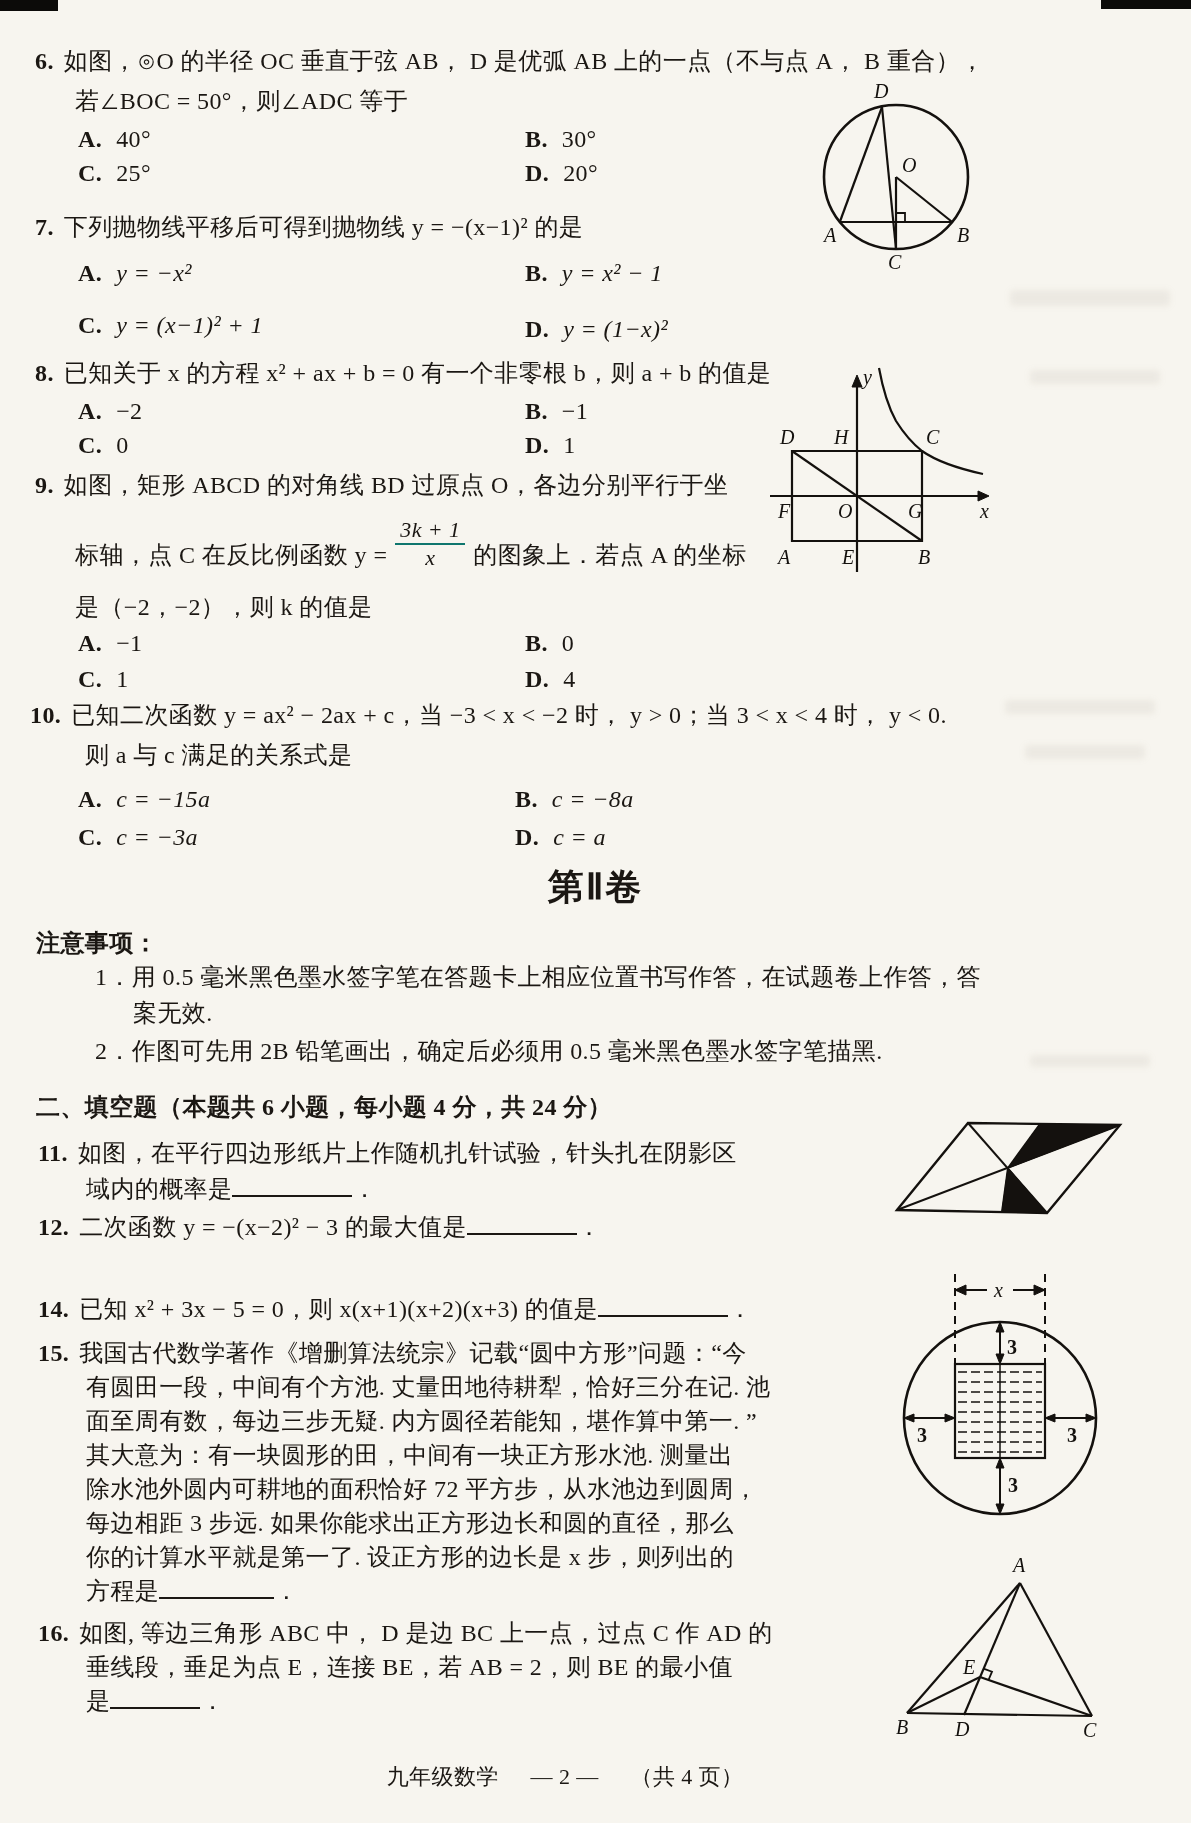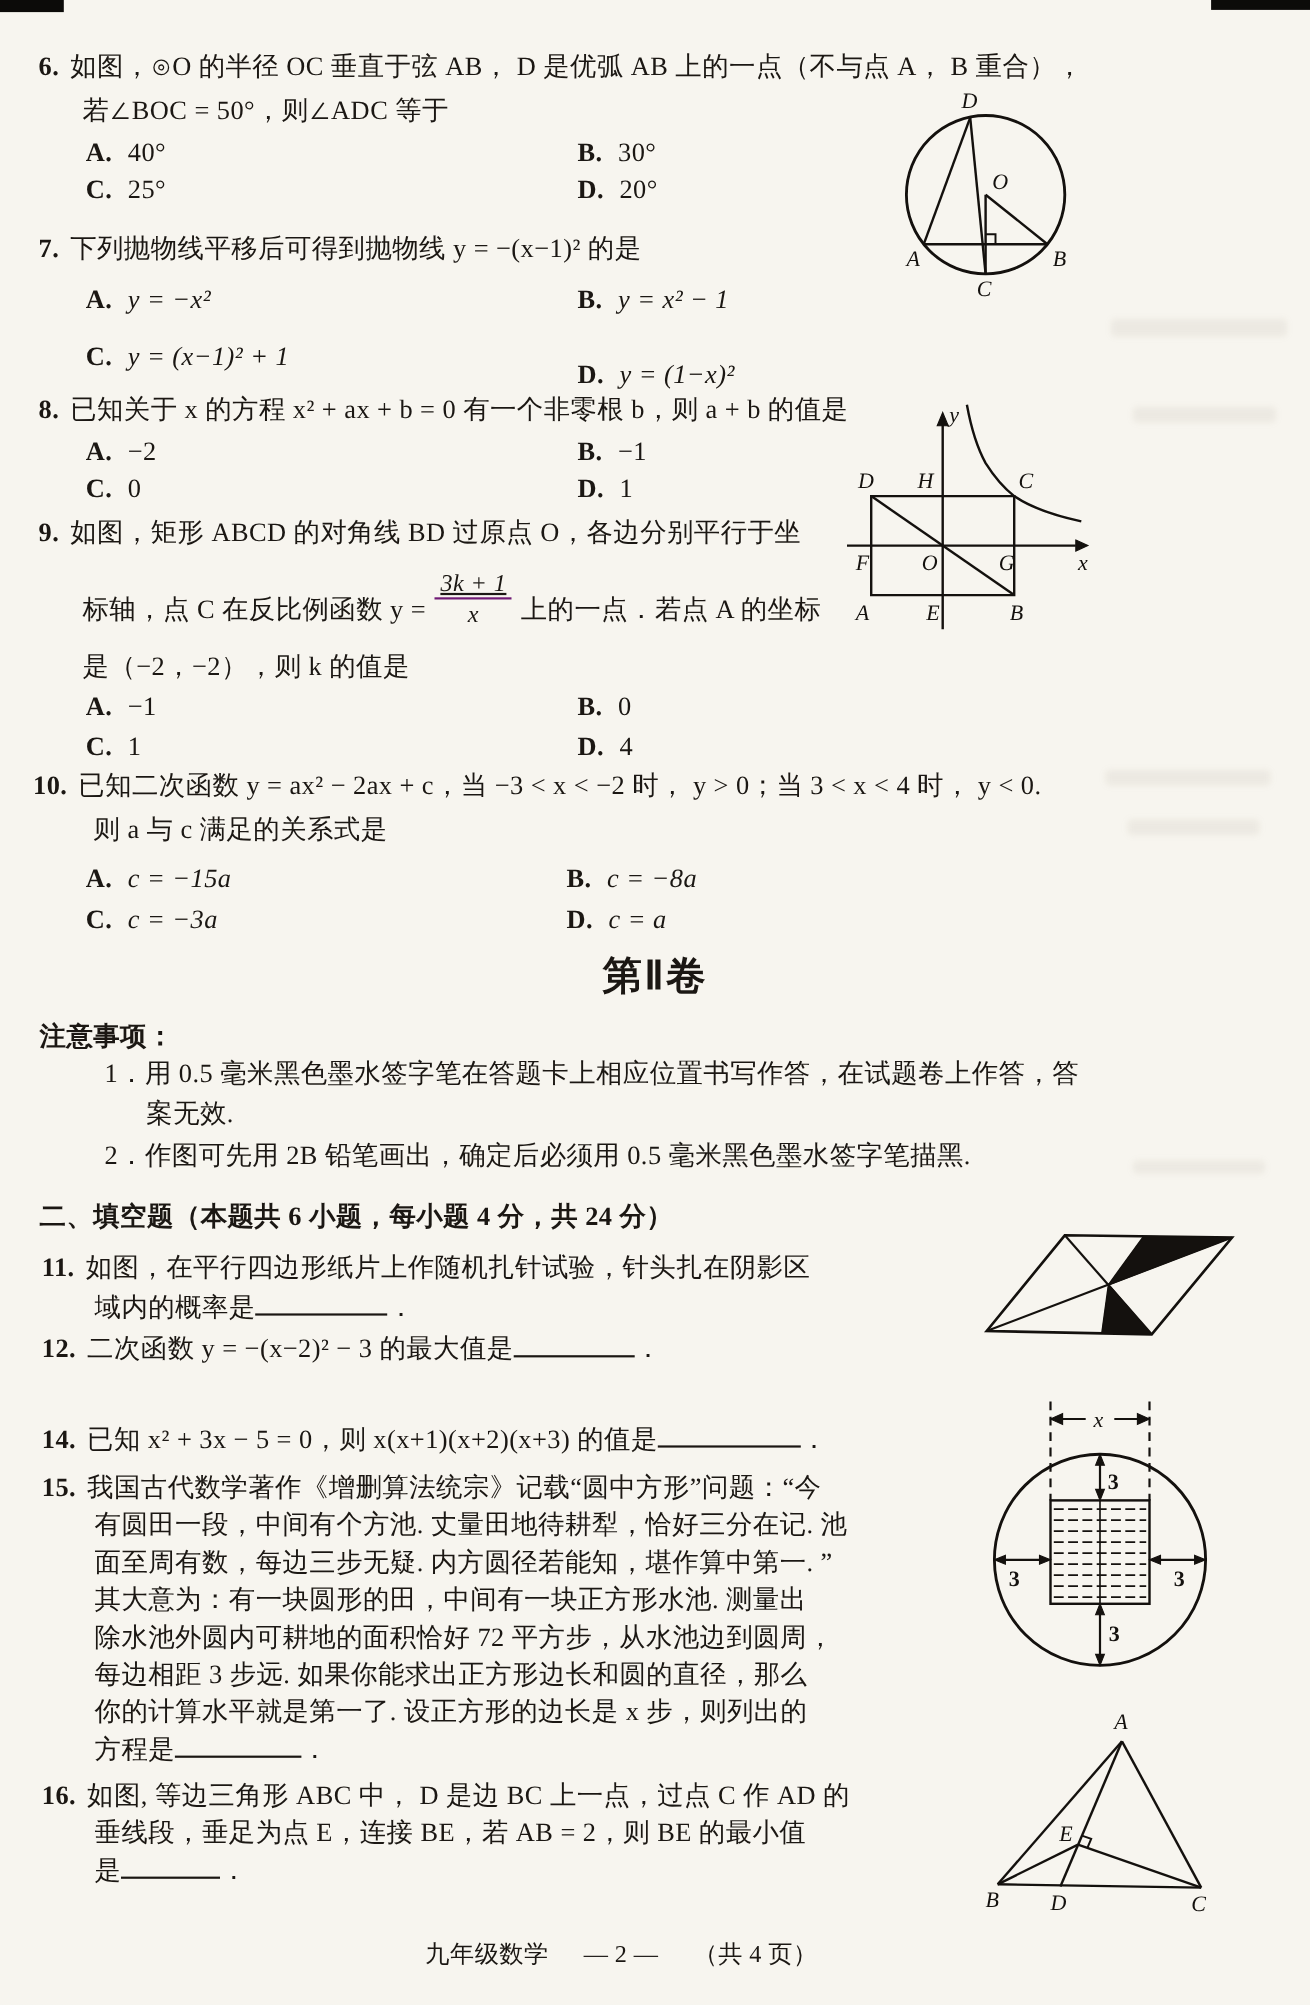--- a/index.html
+++ b/index.html
@@ -6,21 +6,21 @@
   .page{position:relative;width:1191px;height:1823px;margin:0 auto;background:#f7f5ef;
         font-family:"Liberation Serif",serif;color:#1b1713;overflow:hidden;}
   .ln{position:absolute;white-space:nowrap;font-size:24px;line-height:30px;letter-spacing:0.4px;}
   .qnum{font-weight:bold;display:inline-block;margin-right:10px;}
   .bold{font-weight:bold;}
   .big-title{font-size:36px;font-weight:bold;letter-spacing:2px;}
   .opt-k{font-weight:bold;margin-right:14px;}
   .math-i{font-style:italic;}
   .blank{display:inline-block;height:2px;border-bottom:2px solid #1b1713;vertical-align:baseline;}
   .frac{display:inline-block;text-align:center;vertical-align:middle;margin:0 8px;font-style:italic;font-size:22px;}
-  .frac .fn{display:block;border-bottom:2px solid #701a75;padding:0 5px;line-height:27px;text-decoration:underline;}
+  .frac .fn{display:block;border-bottom:2px solid #0f766e;padding:0 5px;line-height:27px;}
   .frac .fd{display:block;line-height:25px;}
   .fig{position:absolute;}
   .fig line,.fig path,.fig circle,.fig polygon.outl,.fig rect{stroke:#14110e;fill:none;}
   .fig text{font-size:20px;font-style:italic;font-family:"Liberation Serif",serif;fill:#14110e;stroke:none;}
   .fig text.up{font-style:normal;font-weight:bold;}
   .fig .fill{fill:#14110e;stroke:#14110e;}
   .corner{position:absolute;background:#0c0b09;}
   .ghost{position:absolute;background:rgba(128,118,100,.09);filter:blur(3px);border-radius:4px;}
 </style>
 </head>
@@ -55,36 +55,36 @@
     <text x="106" y="92">O</text>
     <text x="28" y="162">A</text>
     <text x="161" y="162">B</text>
     <text x="92" y="189">C</text>
   </svg>
 
   <div class="ln" style="left:35px;top:212px;"><span class="qnum">7.</span><span>下列抛物线平移后可得到抛物线 y = −(x−1)² 的是</span></div>
   <div class="ln" style="left:78px;top:258px;"><span class="opt-k">A.</span><span class="math-i">y = −x²</span></div>
   <div class="ln" style="left:525px;top:258px;"><span class="opt-k">B.</span><span class="math-i">y = x² − 1</span></div>
   <div class="ln" style="left:78px;top:310px;"><span class="opt-k">C.</span><span class="math-i">y = (x−1)² + 1</span></div>
-  <div class="ln" style="left:525px;top:326px;"><span class="opt-k">D.</span><span class="math-i">y = (1−x)²</span></div>
+  <div class="ln" style="left:525px;top:314px;"><span class="opt-k">D.</span><span class="math-i">y = (1−x)²</span></div>
 
   <div class="ln" style="left:35px;top:358px;"><span class="qnum">8.</span><span>已知关于 x 的方程 x² + ax + b = 0 有一个非零根 b，则 a + b 的值是</span></div>
   <div class="ln" style="left:78px;top:396px;"><span class="opt-k">A.</span><span>−2</span></div>
   <div class="ln" style="left:525px;top:396px;text-align:right;"><span class="opt-k">B.</span><span>−1</span></div>
   <div class="ln" style="left:78px;top:430px;"><span class="opt-k">C.</span><span>0</span></div>
   <div class="ln" style="left:525px;top:430px;"><span class="opt-k">D.</span><span>1</span></div>
 
   <div class="ln" style="left:35px;top:470px;"><span class="qnum">9.</span><span>如图，矩形 ABCD 的对角线 BD 过原点 O，各边分别平行于坐</span></div>
   <div class="ln" style="left:75px;top:508px;height:62px;display:flex;align-items:flex-end;">
     <span>标轴，点 C 在反比例函数 y =</span>
     <span class="frac">
         <span class="fn">3k + 1</span>
         <span class="fd">x</span>
       </span>
-    <span>上的一点．若点 A 的坐标</span>
+    <span>的图象上．若点 A 的坐标</span>
   </div>
   <div class="ln" style="left:75px;top:592px;"><span>是（−2，−2），则 k 的值是</span></div>
   <div class="ln" style="left:78px;top:628px;"><span class="opt-k">A.</span><span>−1</span></div>
   <div class="ln" style="left:525px;top:628px;"><span class="opt-k">B.</span><span>0</span></div>
   <div class="ln" style="left:78px;top:664px;"><span class="opt-k">C.</span><span>1</span></div>
   <div class="ln" style="left:525px;top:664px;"><span class="opt-k">D.</span><span>4</span></div>
 
   <svg class="fig" style="left:762px;top:366px;" width="230" height="232" viewBox="0 0 230 232">
     <line x1="8" y1="130" x2="216" y2="130" stroke-width="2.2"></line>
     <polygon class="fill" points="216,125 227,130 216,135"></polygon>

